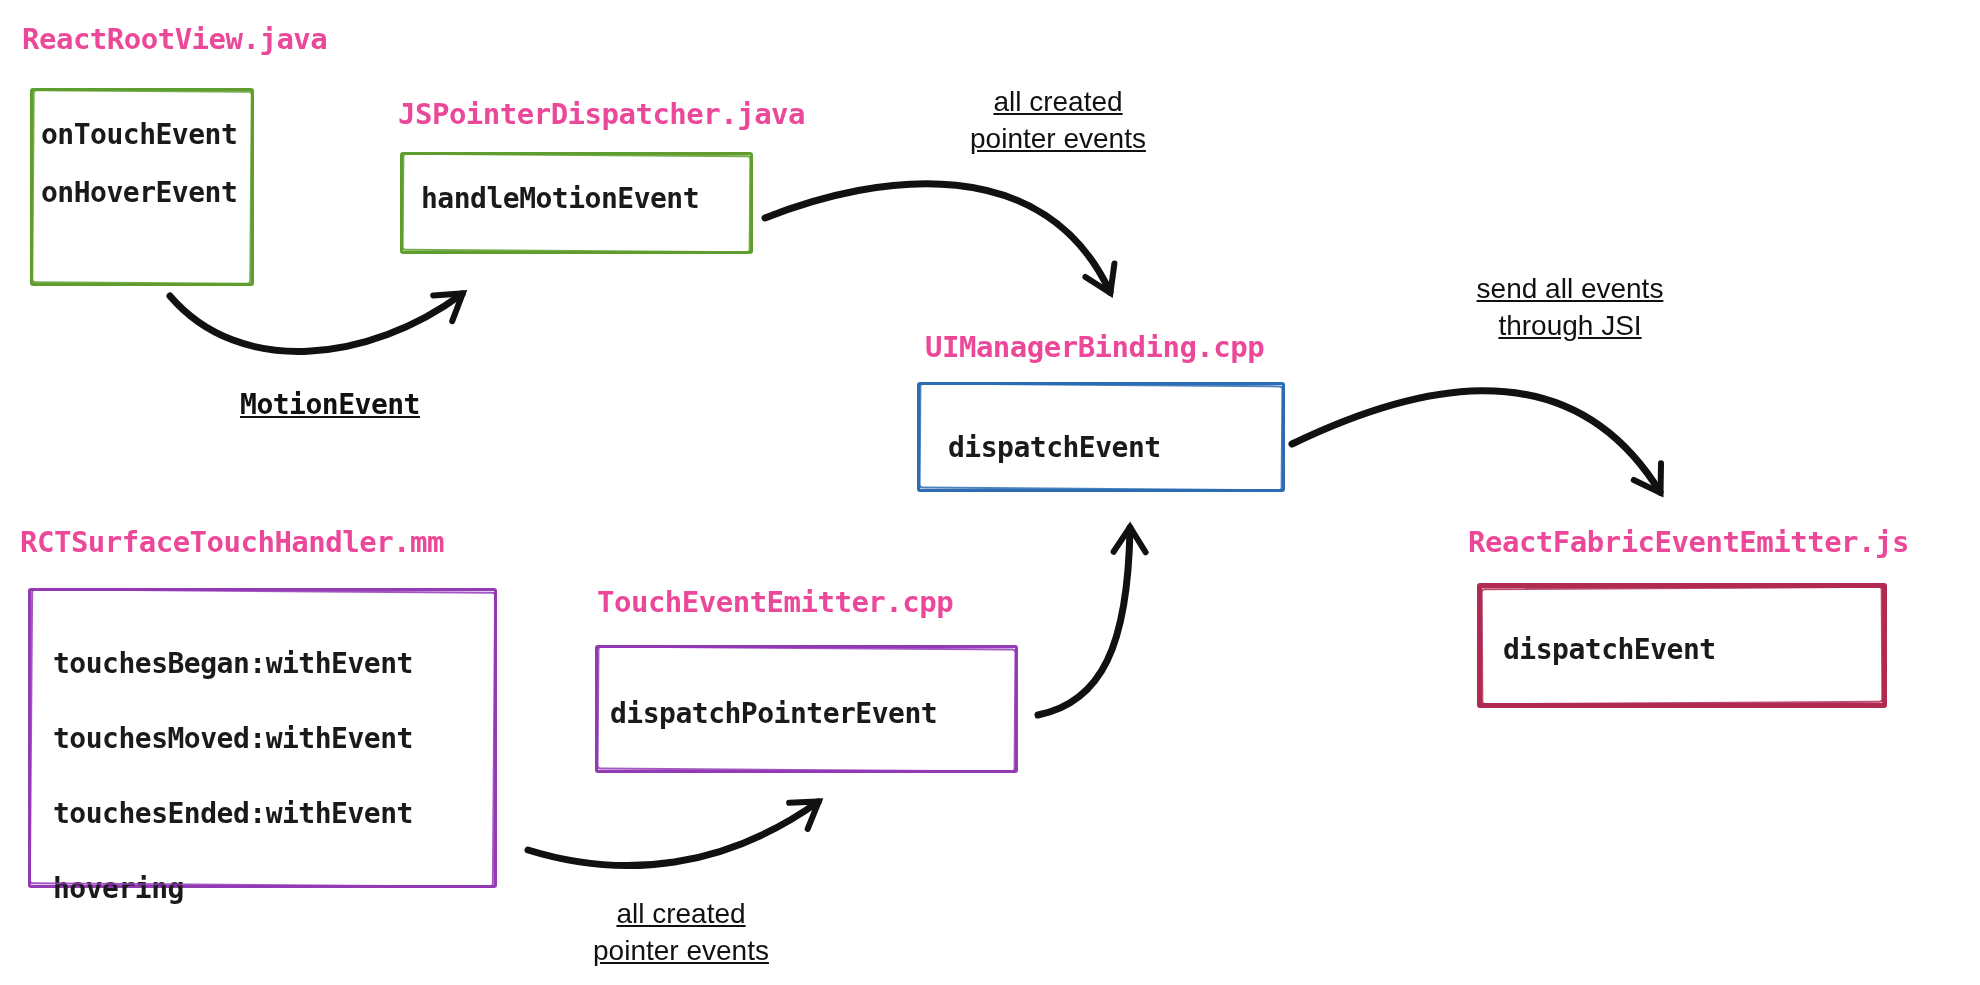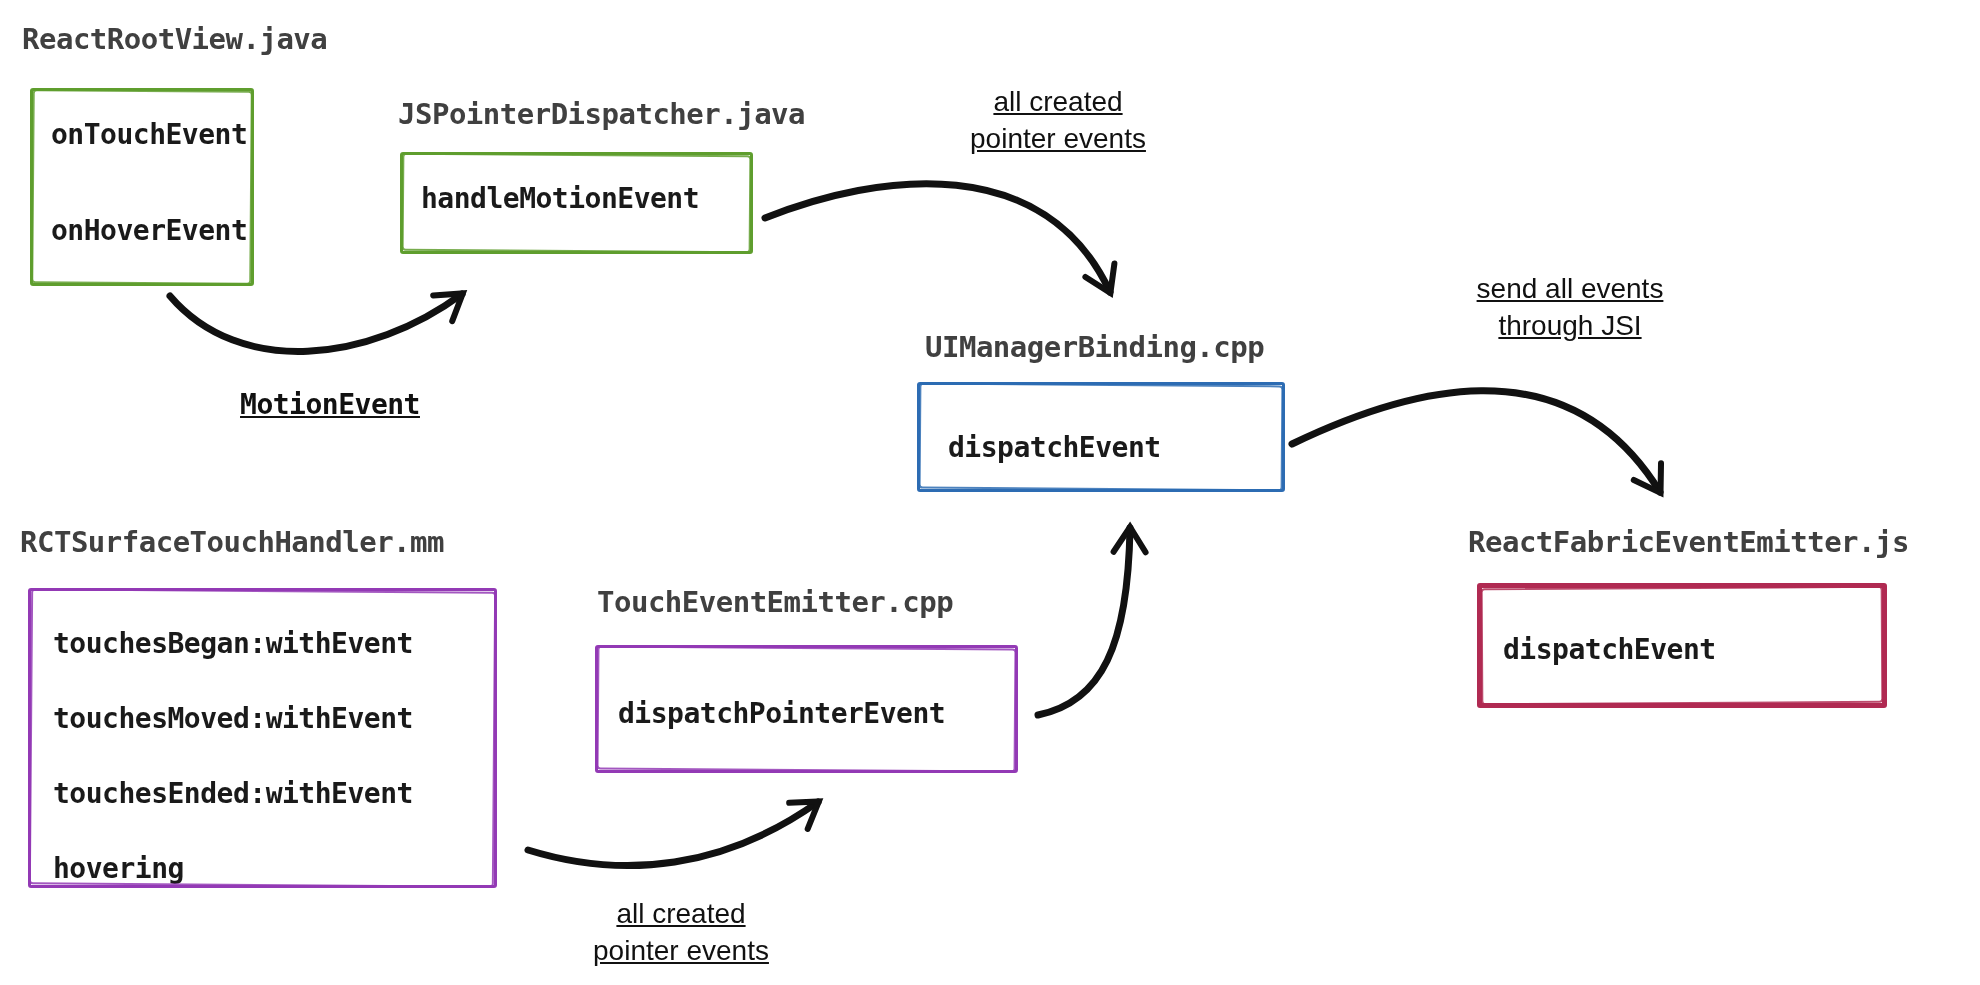--- a/index.html
+++ b/index.html
@@ -14,21 +14,21 @@
     height: 985px;
     background: #ffffff;
     overflow: hidden;
   }
   
   .node-title {
     position: absolute;
     font-family: "DejaVu Sans Mono", monospace;
     font-weight: bold;
     font-size: 29px;
-    color: #404040;
+    color: #ec4899;
     white-space: nowrap;
     letter-spacing: -0.5px;
   }
   
   .sketch-box {
     position: absolute;
     border: 3px solid currentColor;
     border-radius: 3px;
     background: #ffffff;
     box-sizing: border-box;
@@ -100,21 +100,21 @@
       </marker>
     </defs>
     <path class="edge" d="M 170 296 C 240 378, 370 362, 462 294" marker-end="url(#arrowV)"></path>
     <path class="edge" d="M 765 218 C 880 172, 1045 152, 1110 292" marker-end="url(#arrowV)"></path>
     <path class="edge" d="M 1038 715 C 1102 702, 1128 645, 1130 528" marker-end="url(#arrowV)"></path>
     <path class="edge" d="M 1292 444 C 1400 392, 1565 338, 1660 492" marker-end="url(#arrowV)"></path>
     <path class="edge" d="M 528 850 C 625 880, 725 868, 818 802" marker-end="url(#arrowV)"></path>
   </svg>
 
   <div class="node-title" style="left:22px; top:22px;">ReactRootView.java</div>
-  <div class="sketch-box" style="left: 30px; top: 88px; width: 224px; height: 198px; padding: 27px 0px 0px 18px; gap: 63px; color: rgb(95, 158, 46);">
+  <div class="sketch-box" style="left: 30px; top: 88px; width: 224px; height: 198px; padding: 27px 0px 0px 8px; gap: 25px; color: rgb(95, 158, 46);">
     <div class="box-item">onTouchEvent</div>
     <div class="box-item">onHoverEvent</div>
   </div>
 
   <div class="node-title" style="left:398px; top:97px;text-align:right;">JSPointerDispatcher.java</div>
   <div class="sketch-box" style="left: 400px; top: 152px; width: 353px; height: 102px; padding: 27px 0px 0px 18px; color: rgb(95, 158, 46);">
     <div class="box-item">handleMotionEvent</div>
   </div>
 
   <div class="edge-label mono" style="left:230px; top:386px; width:200px;">MotionEvent</div>
@@ -129,28 +129,28 @@
 
   <div class="edge-label" style="left:1420px; top:270px; width:300px;">send all events
 through JSI</div>
 
   <div class="node-title" style="left:1468px; top:525px;">ReactFabricEventEmitter.js</div>
   <div class="sketch-box thick" style="left: 1477px; top: 583px; width: 410px; height: 125px; padding: 45px 0px 0px 21px; color: rgb(176, 42, 82);">
     <div class="box-item">dispatchEvent</div>
   </div>
 
   <div class="node-title" style="left:20px; top:525px;">RCTSurfaceTouchHandler.mm</div>
-  <div class="sketch-box" style="left: 28px; top: 588px; width: 469px; height: 300px; padding: 36px 0px 0px 22px; gap: 42px; color: rgb(147, 58, 181);">
+  <div class="sketch-box" style="left: 28px; top: 588px; width: 469px; height: 300px; padding: 56px 0px 0px 22px; gap: 42px; color: rgb(147, 58, 181);">
     <div class="box-item">touchesBegan:withEvent</div>
     <div class="box-item">touchesMoved:withEvent</div>
     <div class="box-item">touchesEnded:withEvent</div>
     <div class="box-item">hovering</div>
   </div>
 
   <div class="node-title" style="left:597px; top:585px;">TouchEventEmitter.cpp</div>
-  <div class="sketch-box" style="left: 595px; top: 645px; width: 423px; height: 128px; padding: 49px 0px 0px 20px; color: rgb(147, 58, 181);">
+  <div class="sketch-box" style="left: 595px; top: 645px; width: 423px; height: 128px; padding: 49px 0px 0px 12px; color: rgb(147, 58, 181);">
     <div class="box-item">dispatchPointerEvent</div>
   </div>
 
   <div class="edge-label" style="left:531px; top:895px; width:300px;">all created
 pointer events</div>
 
 </div>
 
 </body></html>

